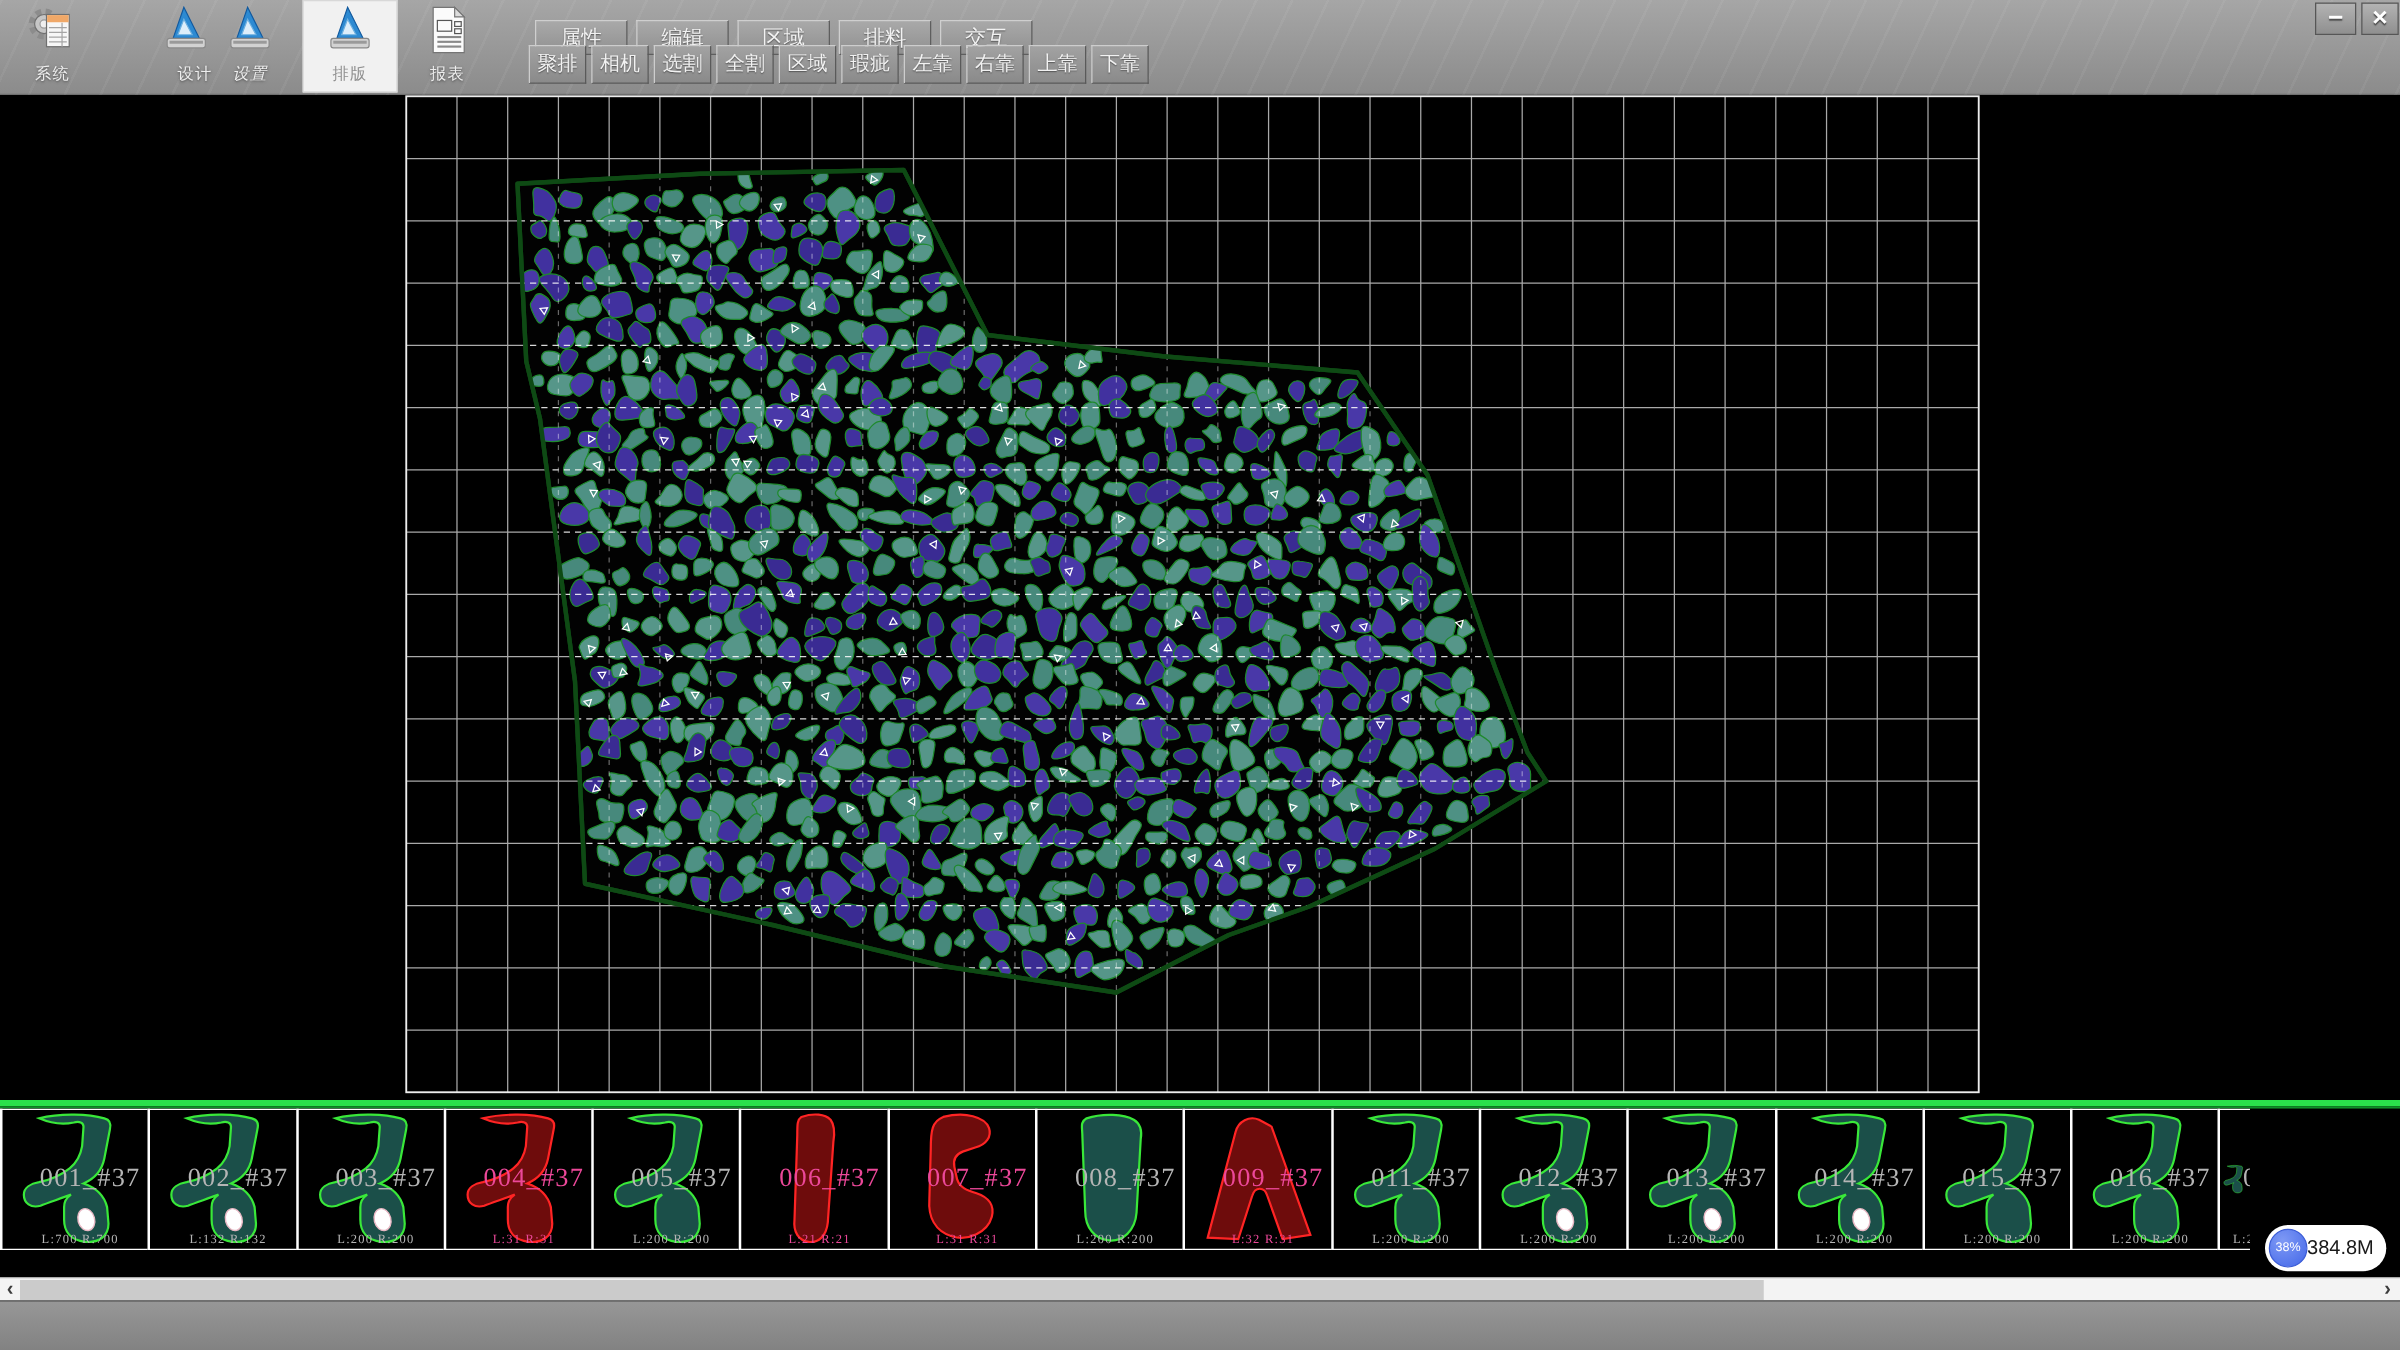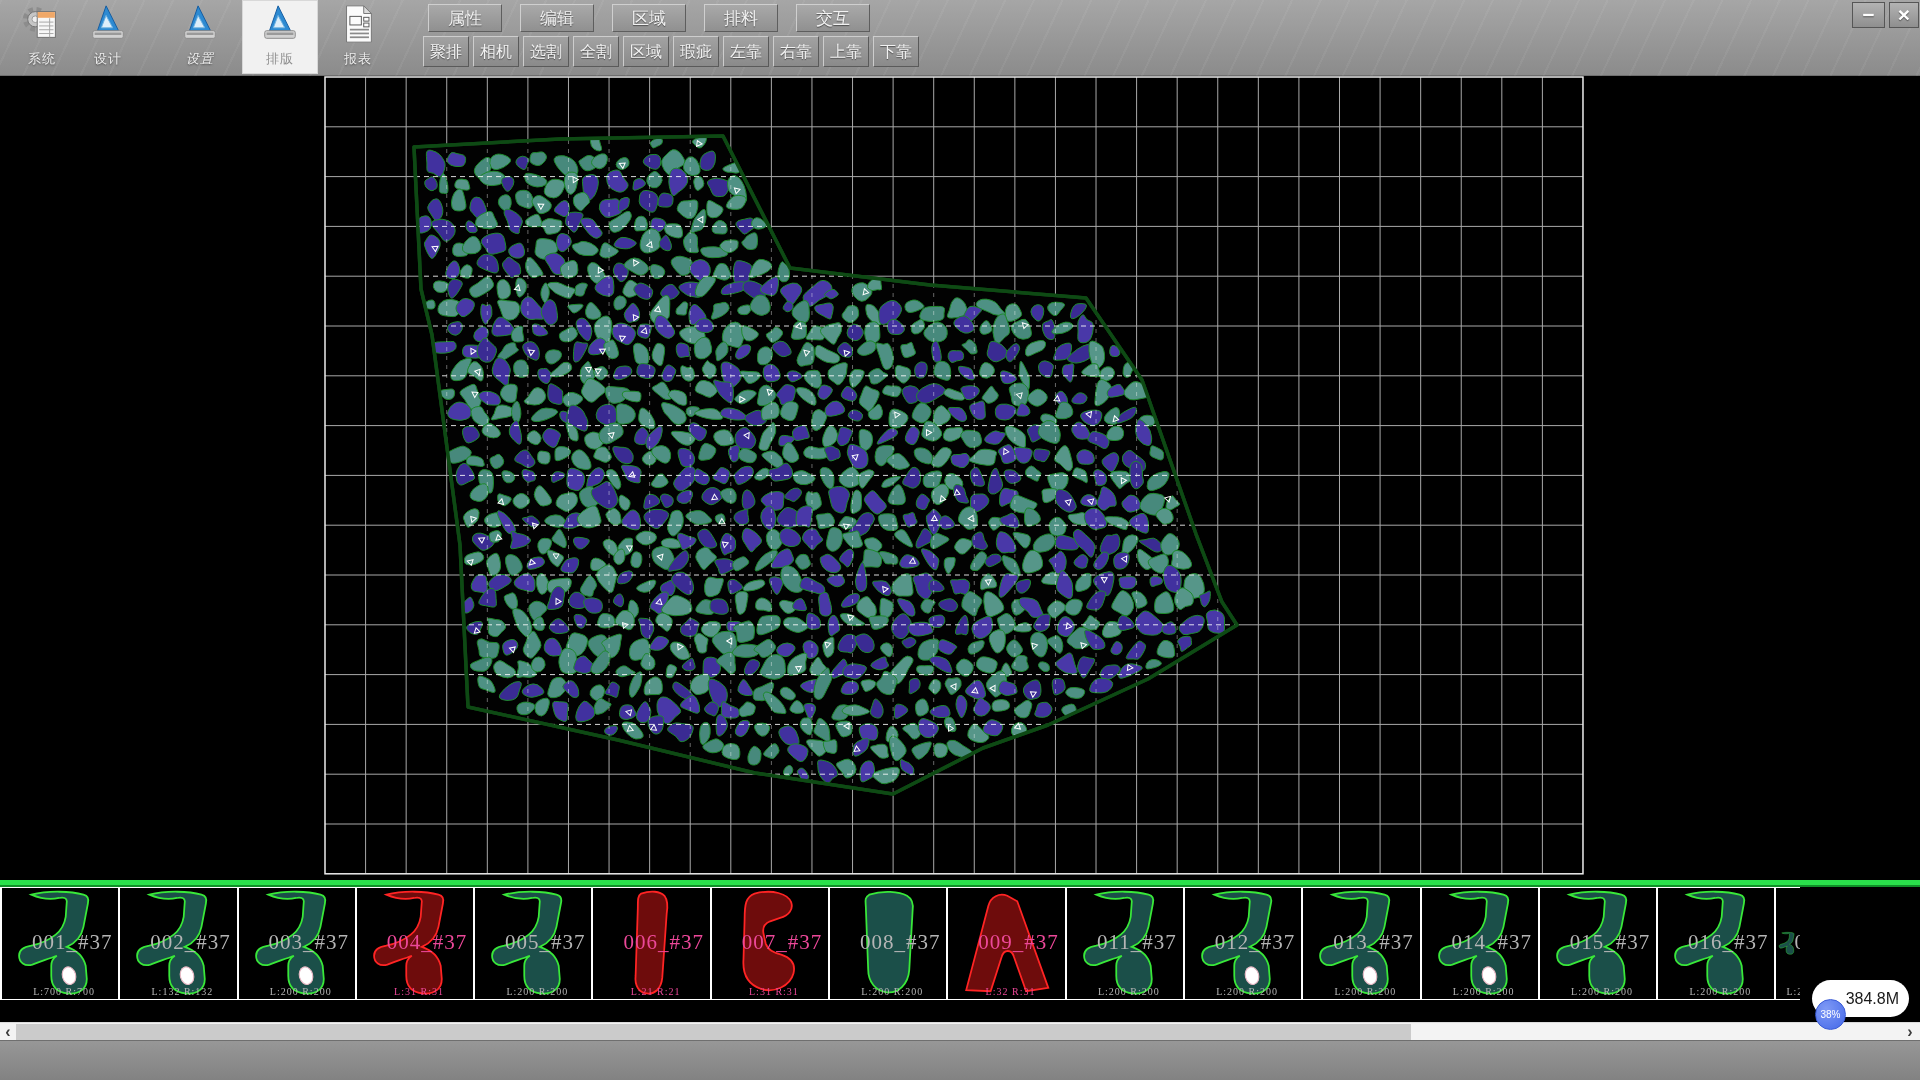--- a/index.html
+++ b/index.html
@@ -11,21 +11,21 @@
     background:linear-gradient(#a6a6a6,#8b8b8b);
     box-shadow:inset 0 -1px 0 #6f6f6f;}
   #titlebar .streaks{position:absolute;inset:0;
     background:repeating-linear-gradient(115deg,rgba(255,255,255,.05) 0 2px,transparent 2px 26px);}
   .navbtn{position:absolute;top:0;height:74px;width:76px;text-align:center;cursor:default;}
   .navbtn.active{background:#f1f1f1;box-shadow:inset 0 0 0 1px #d8d8d8;}
   .navbtn svg{margin-top:3px;width:42px;height:42px;}
   .navbtn .nlabel{position:absolute;left:0;bottom:6px;width:100%;font-size:13px;
     color:#eeeeee;text-shadow:0 1px 2px rgba(60,60,60,.8);letter-spacing:1px;}
   .navbtn.active .nlabel{color:#8f8f8f;text-shadow:none;}
-  #menu-row{position:absolute;left:428px;top:4px;display:flex;gap:18px;}
+  #menu-row{position:absolute;left:428px;top:16px;display:flex;gap:7px;}
   .menubtn{width:74px;height:28px;line-height:28px;text-align:center;font-size:17px;
     color:#f2f2f2;text-shadow:0 1px 1px rgba(50,50,50,.7);
     background:linear-gradient(#a9a9a9,#909090);
     border:1px solid;border-color:#cfcfcf #5e5e5e #5e5e5e #cfcfcf;box-sizing:border-box;}
   #tool-row{position:absolute;left:423px;top:36px;display:flex;gap:4px;}
   .toolbtn{width:46px;height:31px;line-height:30px;text-align:center;font-size:16px;
     color:#f2f2f2;text-shadow:0 1px 1px rgba(50,50,50,.7);
     background:linear-gradient(#a2a2a2,#8a8a8a);
     border:1px solid;border-color:#cdcdcd #5a5a5a #5a5a5a #cdcdcd;box-sizing:border-box;}
   .winbtn{position:absolute;top:2px;height:26px;text-align:center;color:#fff;
@@ -62,21 +62,21 @@
   #hthumb{position:absolute;left:16px;top:1px;width:1395px;height:16px;background:#cbcbcb;}
   .scroll-arrow{position:absolute;top:0;width:16px;height:18px;color:#3c3c3c;font-size:16px;
     font-weight:bold;text-align:center;line-height:17px;}
   #arrow-left{left:0;} #arrow-right{left:1902px;}
   #statusbar{position:absolute;left:0;top:1040px;width:1920px;height:40px;
     background:linear-gradient(#979797,#828282);border-top:1px solid #6f6f6f;box-sizing:border-box;}
 
   
   #badge{position:absolute;left:1812px;top:980px;width:97px;height:37px;background:#fff;
     border-radius:19px;box-shadow:0 1px 5px rgba(0,0,0,.45);z-index:5;}
-  #badge .pct{position:absolute;left:3px;top:19px;width:31px;height:31px;border-radius:50%;
+  #badge .pct{position:absolute;left:3px;top:3px;width:31px;height:31px;border-radius:50%;
     background:radial-gradient(circle at 35% 30%,#7e99f5,#4468e8);border:1px solid #3b5cd6;
     box-sizing:border-box;color:#fff;font-size:10px;text-align:center;line-height:29px;}
   #badge .mem{position:absolute;right:10px;top:0;height:37px;line-height:37px;
     font-size:16px;color:#1a1a1a;}
 </style>
 </head>
 <body>
 
 <div id="app">
 
@@ -88,21 +88,21 @@
    <circle cx="15" cy="17" r="8" fill="#c6c6c6" stroke="#6f6f6f"></circle>
    <circle cx="15" cy="17" r="3.5" fill="#efefef" stroke="#9a9a9a"></circle>
    <rect x="17" y="9" width="19" height="27" fill="#f7f7f7" stroke="#6f6f6f"></rect>
    <rect x="17.5" y="9.5" width="18" height="6" fill="#f0a868"></rect>
    <line x1="19" y1="20" x2="34" y2="20" stroke="#a5a5a5"></line>
    <line x1="19" y1="24" x2="34" y2="24" stroke="#a5a5a5"></line>
    <line x1="19" y1="28" x2="34" y2="28" stroke="#a5a5a5"></line>
    <line x1="19" y1="32" x2="34" y2="32" stroke="#a5a5a5"></line>
    <line x1="30" y1="16" x2="30" y2="36" stroke="#a5a5a5"></line>
           </svg><div class="nlabel">系统</div></div>
-        <div class="navbtn" style="left: 70px;"><svg viewBox="0 0 44 44">
+        <div class="navbtn" style="left: 94px; text-align: right;"><svg viewBox="0 0 44 44">
    <polygon points="20,3 33,29 11,29" fill="#2d8ad2" stroke="#135a9e"></polygon>
    <polygon points="20,13 27,26 15,26" fill="#ddeefa" stroke="#6fb1e0"></polygon>
    <rect x="6" y="29" width="32" height="8" rx="2" fill="#d2d2d2" stroke="#8a8a8a"></rect>
    <rect x="8" y="31" width="28" height="2.5" fill="#9a9a9a"></rect>
           </svg><div class="nlabel">设计</div></div>
         <div class="navbtn" style="left: 162px; font-style: italic;"><svg viewBox="0 0 44 44">
    <polygon points="20,3 33,29 11,29" fill="#2d8ad2" stroke="#135a9e"></polygon>
    <polygon points="20,13 27,26 15,26" fill="#ddeefa" stroke="#6fb1e0"></polygon>
    <rect x="6" y="29" width="32" height="8" rx="2" fill="#d2d2d2" stroke="#8a8a8a"></rect>
    <rect x="8" y="31" width="28" height="2.5" fill="#9a9a9a"></rect>

